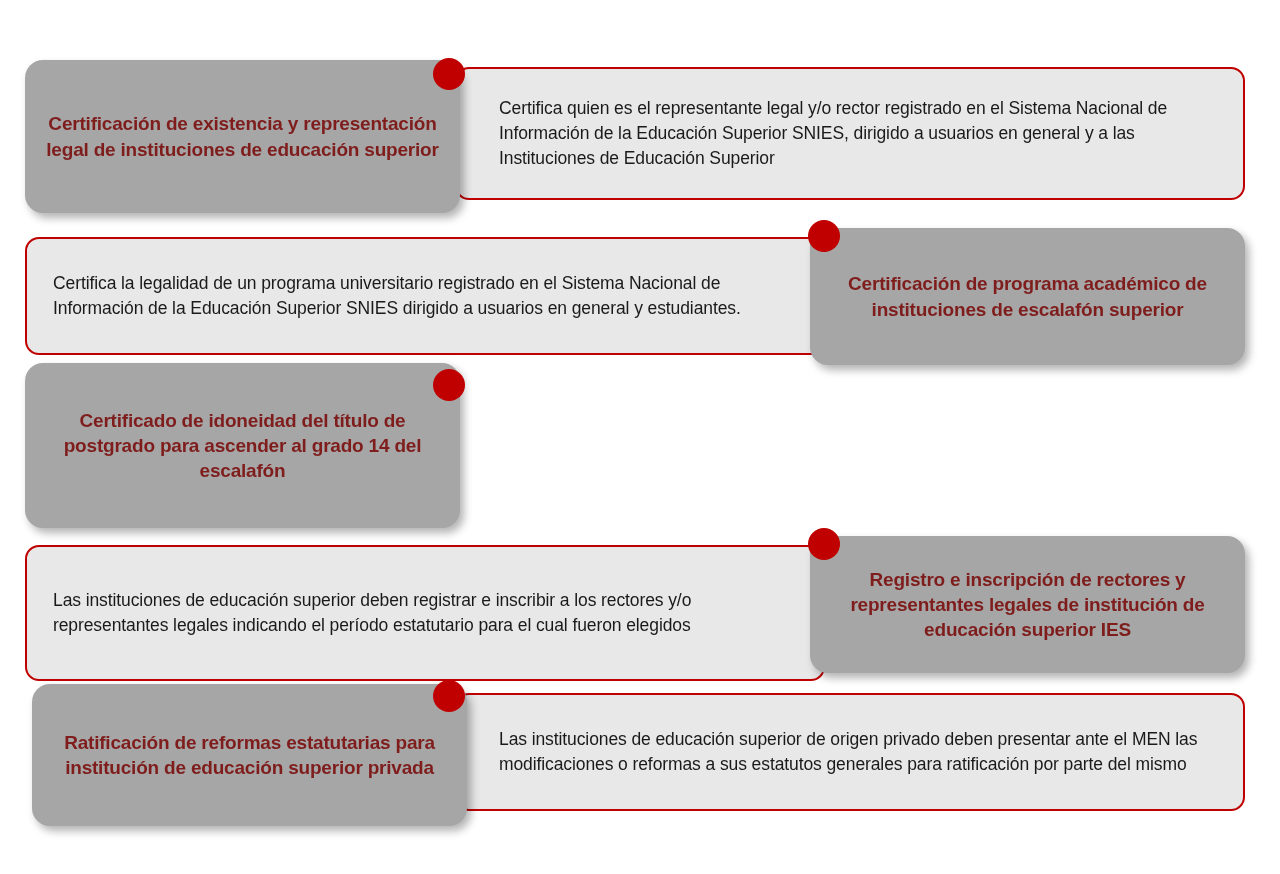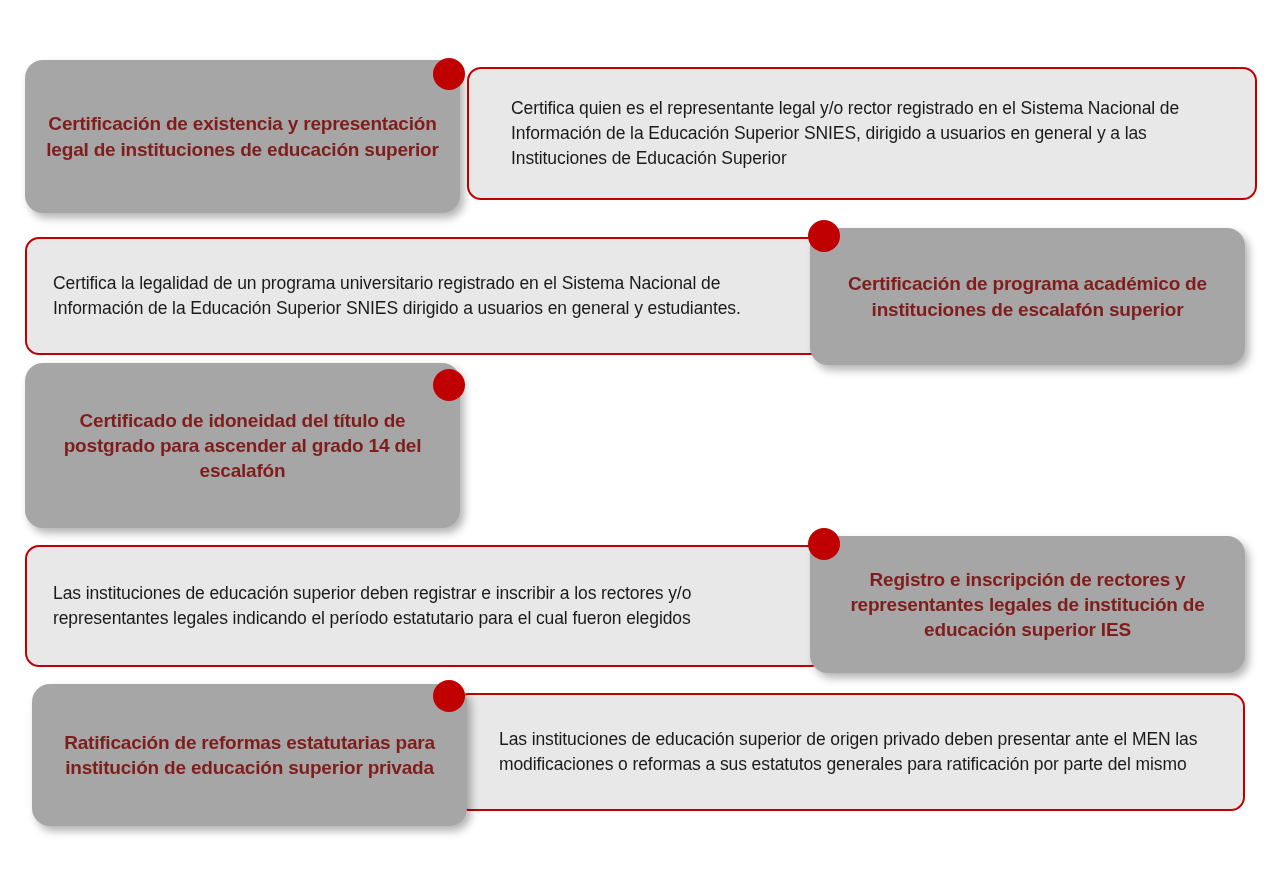--- a/index.html
+++ b/index.html
@@ -80,21 +80,21 @@
     background: #C00000;
     z-index: 3;
   }
 </style>
 </head>
 <body>
 
 <div id="diagram">
 
   <div class="row left-label" style="top:0px;height:215px;">
-    <div class="desc-box" style="left:467px; top:67px; width:790px; height:133px;">
+    <div class="desc-box" style="left:455px; top:67px; width:790px; height:133px;">
       <div class="desc-text">Certifica quien es el representante legal y/o rector registrado en el Sistema Nacional de Información de la Educación Superior SNIES, dirigido a usuarios en general y a las Instituciones de Educación Superior</div>
     </div>
     <div class="title-box" style="left:25px; top:60px; width:435px; height:153px;">
       <div class="title-text">Certificación de existencia y representación legal de instituciones de educación superior</div>
     </div>
     <div class="dot" style="left:433px; top:58px;"></div>
   </div>
 
   <div class="row right-label" style="top:0px;height:215px;">
     <div class="desc-box" style="left:25px; top:237px; width:800px; height:118px;">
@@ -107,21 +107,21 @@
   </div>
 
   <div class="row left-label" style="top:0px;height:160px;">
     <div class="title-box" style="left:25px; top:363px; width:435px; height:165px;">
       <div class="title-text">Certificado de idoneidad del título de postgrado para ascender al grado 14 del escalafón</div>
     </div>
     <div class="dot" style="left:433px; top:369px;"></div>
   </div>
 
   <div class="row right-label" style="top:0px;height:160px;">
-    <div class="desc-box" style="left:25px; top:545px; width:800px; height:122px;">
+    <div class="desc-box" style="left:25px; top:545px; width:800px; height:136px;">
       <div class="desc-text">Las instituciones de educación superior deben registrar e inscribir a los rectores y/o representantes legales indicando el período estatutario para el cual fueron elegidos</div>
     </div>
     <div class="title-box" style="left:810px; top:536px; width:435px; height:137px;align-items:center;">
       <div class="title-text">Registro e inscripción de rectores y representantes legales de institución de educación superior IES</div>
     </div>
     <div class="dot" style="left:808px; top:528px;"></div>
   </div>
 
   <div class="row left-label" style="top:0px;height:170px;">
     <div class="desc-box" style="left:455px; top:693px; width:790px; height:118px;">

